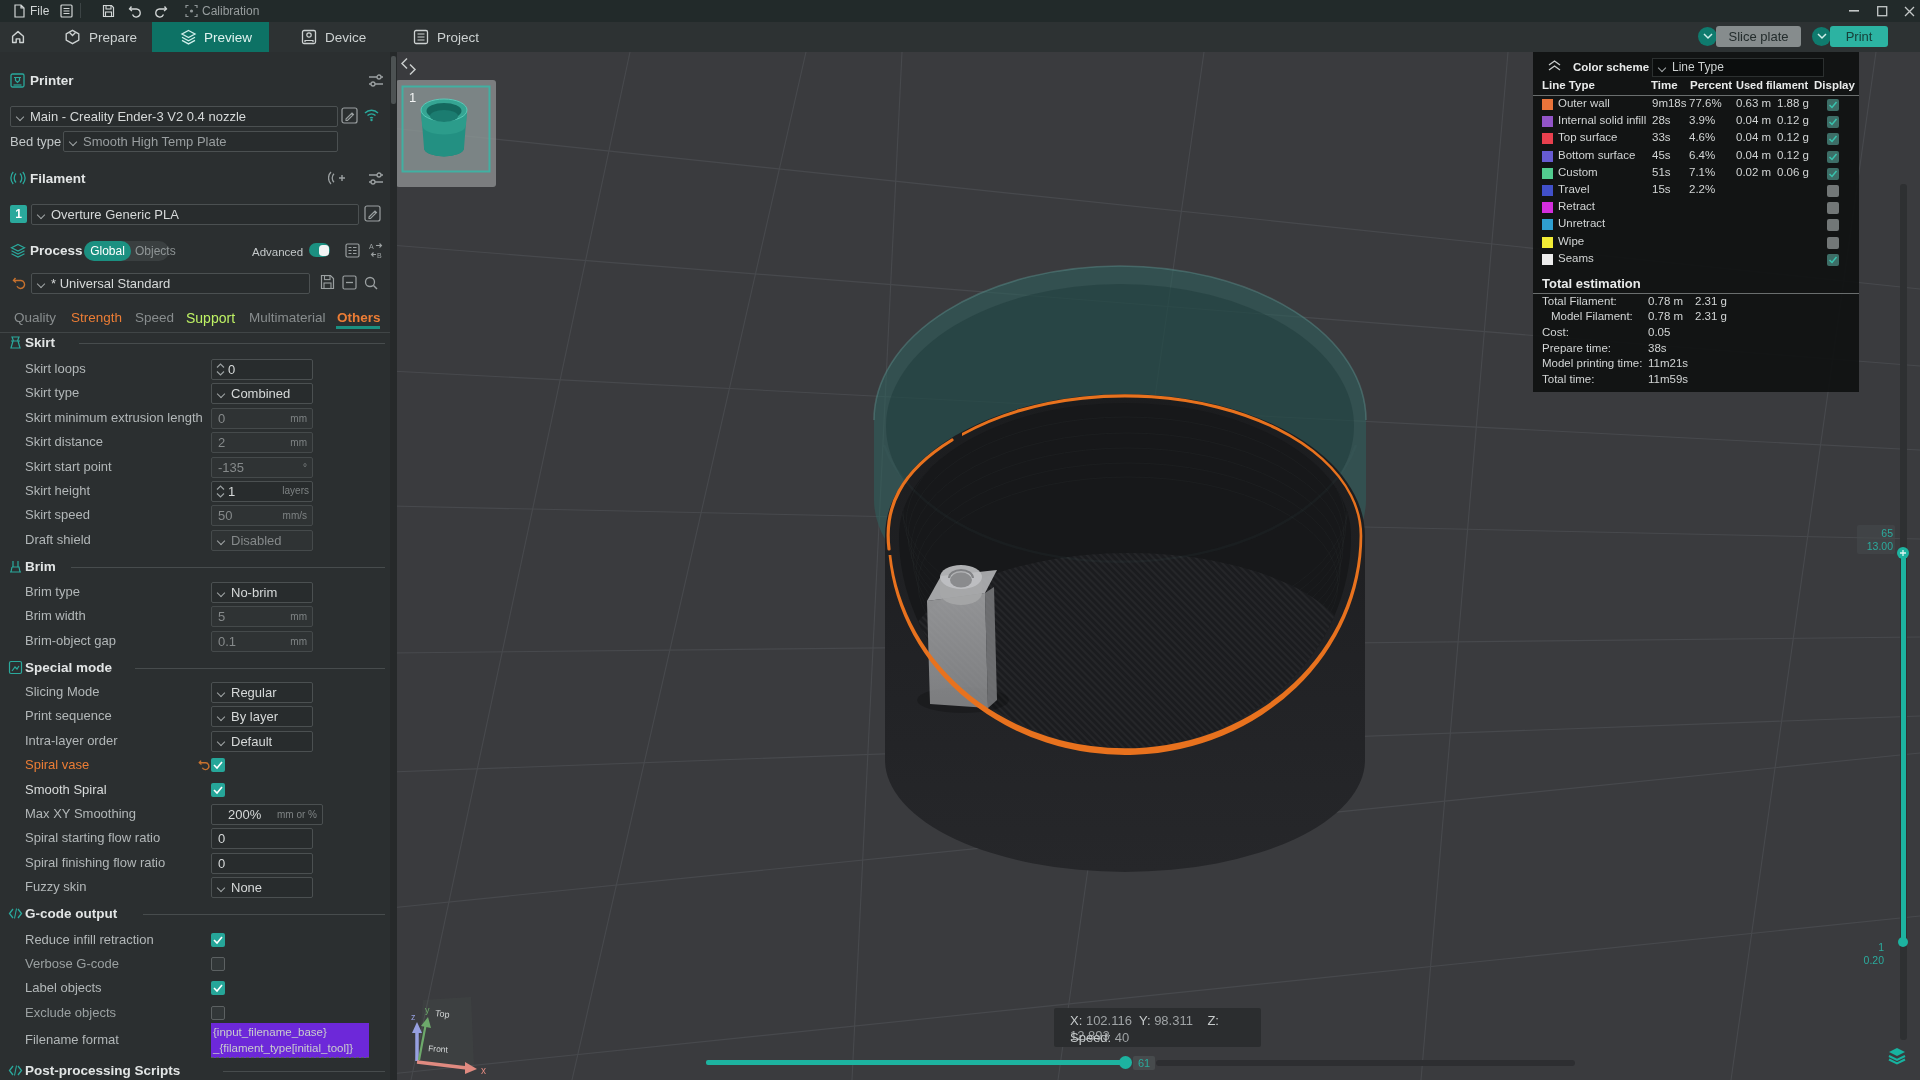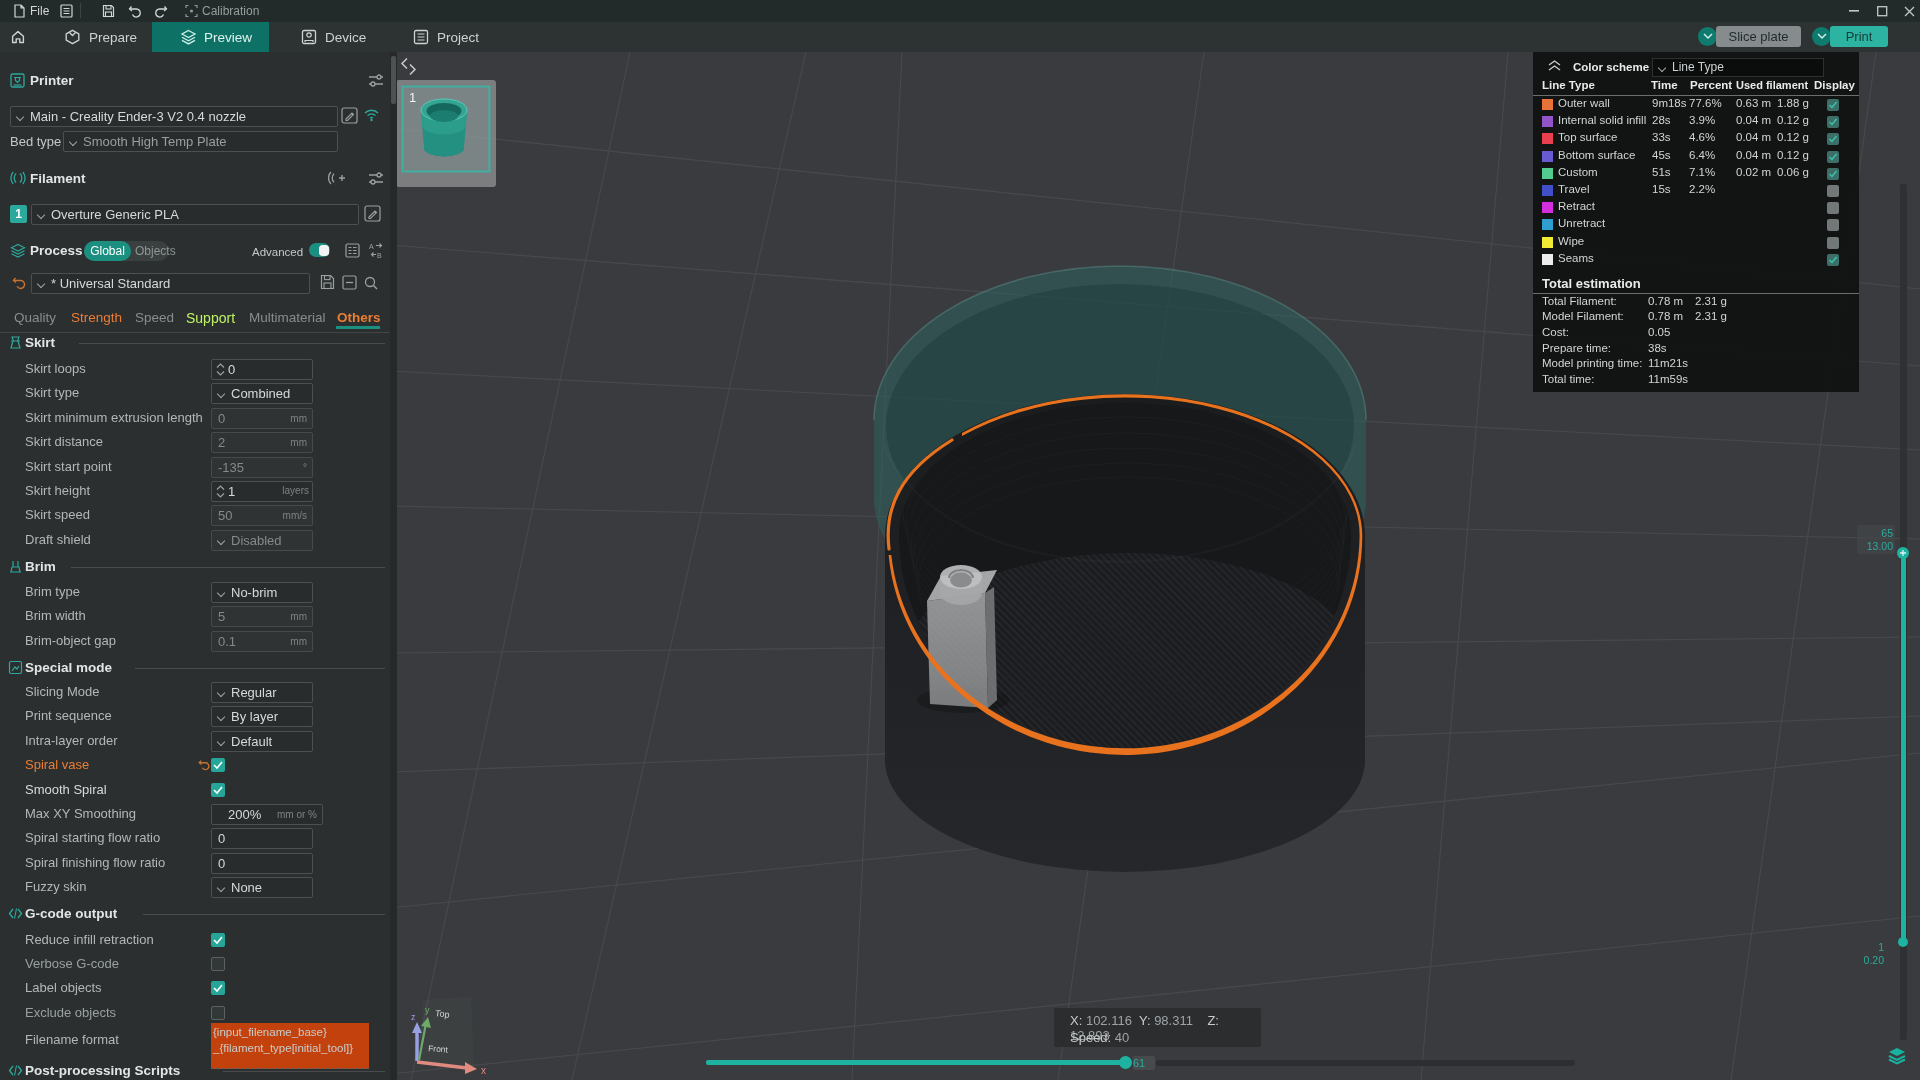--- a/index.html
+++ b/index.html
@@ -135,21 +135,21 @@
     <ellipse cx="48" cy="36" rx="14" ry="6" fill="#1b7c70"></ellipse>
   </svg>
 
   <div class="abs" style="left:1054px;top:1008px;width:207px;height:39px;background:#2b2d2f;border-radius:2px;font-size:13px;color:#9fa3a5">
     <span class="abs" style="left:16px;top:5px"><span style="color:#c6cacb">X:</span> 102.116&nbsp; <span style="color:#c6cacb">Y:</span> 98.311&nbsp;&nbsp;&nbsp; <span style="color:#c6cacb">Z:</span> 12.893</span>
     <span class="abs" style="left:16px;top:22px"><span style="color:#c6cacb">Speed:</span> 40</span>
   </div>
 
   <div class="abs" style="left:706px;top:1060px;width:418px;height:5px;background:#1db3a0;border-radius:2px"></div>
   <div class="abs" style="left:1119px;top:1056px;width:13px;height:13px;background:#1db3a0;border-radius:50%"></div>
-  <div class="abs" style="left:1133px;top:1056px;width:22px;height:14px;background:#474b4d;border-radius:2px;color:#2bab9d;font-size:11px;text-align:left;line-height:14px">61</div>
+  <div class="abs" style="left:1133px;top:1056px;width:22px;height:14px;background:#474b4d;border-radius:2px;color:#2bab9d;font-size:11px;text-align:center;line-height:14px">61</div>
   <div class="abs" style="left:1156px;top:1060px;width:419px;height:6px;background:#2d2e31;border-radius:3px"></div>
 
   <div class="abs" style="left:1900px;top:184px;width:7px;height:856px;background:#2e3032;border-radius:3px"></div>
   <div class="abs" style="left:1901px;top:553px;width:5px;height:389px;background:#1db3a0"></div>
   <div class="abs" style="left:1857px;top:525px;width:38px;height:29px;background:rgba(70,75,77,0.55);border-radius:2px"></div>
   <div class="abs" style="left:1857px;top:527px;width:36px;text-align:right;color:#2bab9d;font-size:10.5px">65</div>
   <div class="abs" style="left:1857px;top:540px;width:36px;text-align:right;color:#2bab9d;font-size:10.5px">13.00</div>
   <div class="abs" style="left:1897px;top:547px;width:12px;height:12px;background:#1db3a0;border-radius:50%"></div>
   <svg class="abs" style="left:1897px;top:547px" width="12" height="12">
       <path d="M6 3 v6 M3 6 h6" stroke="#dff5f1" stroke-width="1.3"></path>
@@ -447,21 +447,21 @@
 <span class="lbl" style="left:25px;top:903.9px;color:#9aa0a1">Verbose G-code</span>
 <div class="abs" style="left:211px;top:904.9px;width:14px;height:14px;background:#323738;border:1px solid #5c6162;border-radius:2px;box-sizing:border-box"></div>
 <span class="lbl" style="left:25px;top:928.3px;color:#b2b7b8">Label objects</span>
 <div class="abs" style="left:211px;top:929.3px;width:14px;height:14px;background:#26a699;border-radius:2px"></div>
 <svg class="abs" style="left:211px;top:929.3px" width="14" height="14">
           <path d="M3 7 l3 3 5-6" fill="none" stroke="#fff" stroke-width="1.6"></path>
         </svg>
 <span class="lbl" style="left:25px;top:952.7px;color:#9aa0a1">Exclude objects</span>
 <div class="abs" style="left:211px;top:953.7px;width:14px;height:14px;background:#323738;border:1px solid #5c6162;border-radius:2px;box-sizing:border-box"></div>
 <span class="lbl" style="left:25px;top:980px;color:#b2b7b8">Filename format</span>
-<div class="abs" style="left:211px;top:971px;width:158px;height:46px;background:#c2410c;border:1px dashed #5c6162;border-top:none;border-left:none;border-right:none;font-size:11.5px;color:#c9cdcd;line-height:16px;padding:1px 0 0 2px;box-sizing:border-box;white-space:nowrap;overflow:hidden">{input_filename_base}<br>_{filament_type[initial_tool]}</div>
+<div class="abs" style="left:211px;top:971px;width:158px;height:35px;background:#6d28d9;border:1px dashed #5c6162;border-top:none;border-left:none;border-right:none;font-size:11.5px;color:#c9cdcd;line-height:16px;padding:1px 0 0 2px;box-sizing:border-box;white-space:nowrap;overflow:hidden">{input_filename_base}<br>_{filament_type[initial_tool]}</div>
 <svg class="abs" style="left:8px;top:1011px" width="15" height="15" viewBox="0 0 15 15">
           <path d="M5 3 L1.5 7.5 L5 12 M10 3 L13.5 7.5 L10 12" fill="none" stroke="#2aa99c" stroke-width="1.3"></path>
           <path d="M8.5 2.5 L6.5 12.5" stroke="#2aa99c" stroke-width="1.1"></path>
         </svg>
 <span class="hdrtxt abs" style="left:25px;top:1011px">Post-processing Scripts</span>
 <div class="hline" style="left:223px;top:1019px;width:162px"></div>
 </div>
   </div>
   <div id="lpstrip"></div>
   <div class="abs" style="left:391px;top:56px;width:5px;height:48px;background:#4d5253;border-radius:2px"></div>
@@ -568,21 +568,21 @@
         </svg>
       </div>
 <span class="abs" style="left:9px;top:224px;font-weight:bold;color:#e9ebeb;font-size:13px">Total estimation</span>
 <div class="abs" style="left:0px;top:241px;width:326px;height:1px;background:#6a6e6e"></div>
 <div class="crow" style="top:242.5px">
         <span class="abs" style="left:9px">Total Filament:</span>
         <span class="abs" style="left:115px">0.78 m</span>
         <span class="abs" style="left:162px">2.31 g</span>
       </div>
 <div class="crow" style="top:258.2px">
-        <span class="abs" style="left:9px">Model Filament:</span>
+        <span class="abs" style="left:18px">Model Filament:</span>
         <span class="abs" style="left:115px">0.78 m</span>
         <span class="abs" style="left:162px">2.31 g</span>
       </div>
 <div class="crow" style="top:273.9px">
         <span class="abs" style="left:9px">Cost:</span>
         <span class="abs" style="left:115px">0.05</span>
       </div>
 <div class="crow" style="top:289.59999999999997px">
         <span class="abs" style="left:9px">Prepare time:</span>
         <span class="abs" style="left:115px">38s</span>

